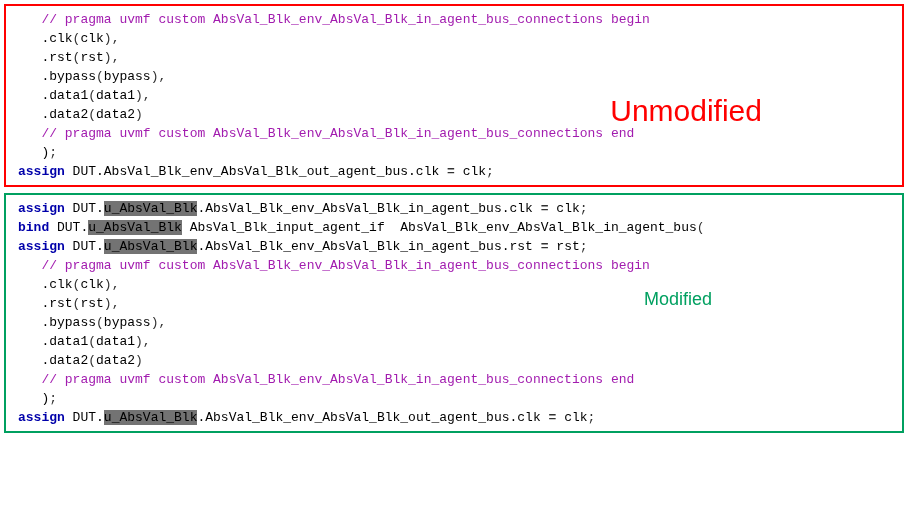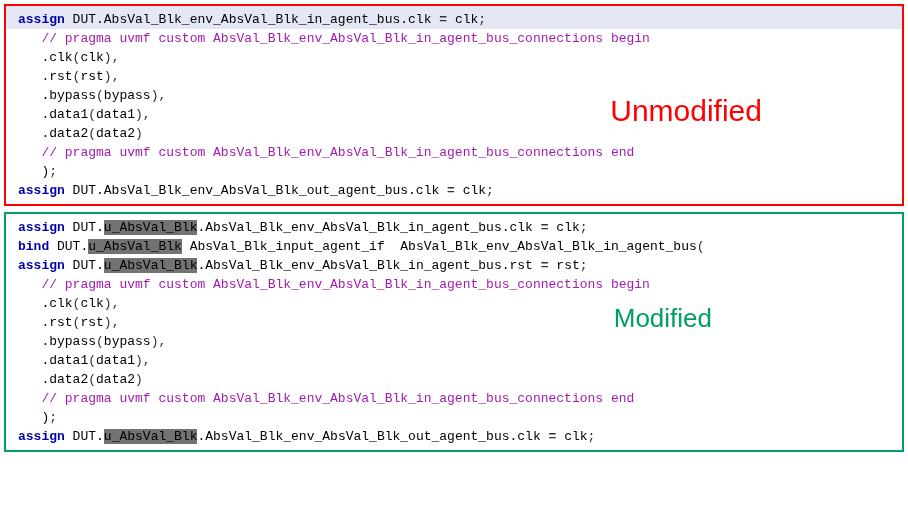--- a/index.html
+++ b/index.html
@@ -45,31 +45,30 @@
     font-family: Arial, sans-serif;
     font-size: 30px;
     font-weight: normal;
   }
   .label-mod {
     position: absolute;
     right: 190px;
     top: 95px;
     color: #00a060;
     font-family: Arial, sans-serif;
-    font-size: 26px;
+    font-size: 18px;
     font-weight: normal;
   }
 </style>
 </head>
 <body>
 
 <div class="code-block unmodified-block">
   <div class="label-unmod">Unmodified</div>
 
-  <span class="line first-line"><span class="kw">assign</span><span> DUT.AbsVal_Blk_env_AbsVal_Blk_in_agent_bus.clk </span><span class="op">=</span><span> clk</span><span class="punct">;</span></span>
 
 
 
   <span class="line comment">   // pragma uvmf custom AbsVal_Blk_env_AbsVal_Blk_in_agent_bus_connections begin</span>
 
   <span class="line"><span>   .clk</span><span class="punct">(</span><span>clk</span><span class="punct">)</span><span class="punct">,</span></span>
 
   <span class="line"><span>   .rst</span><span class="punct">(</span><span>rst</span><span class="punct">)</span><span class="punct">,</span></span>
 
   <span class="line"><span>   .bypass</span><span class="punct">(</span><span>bypass</span><span class="punct">)</span><span class="punct">,</span></span>

